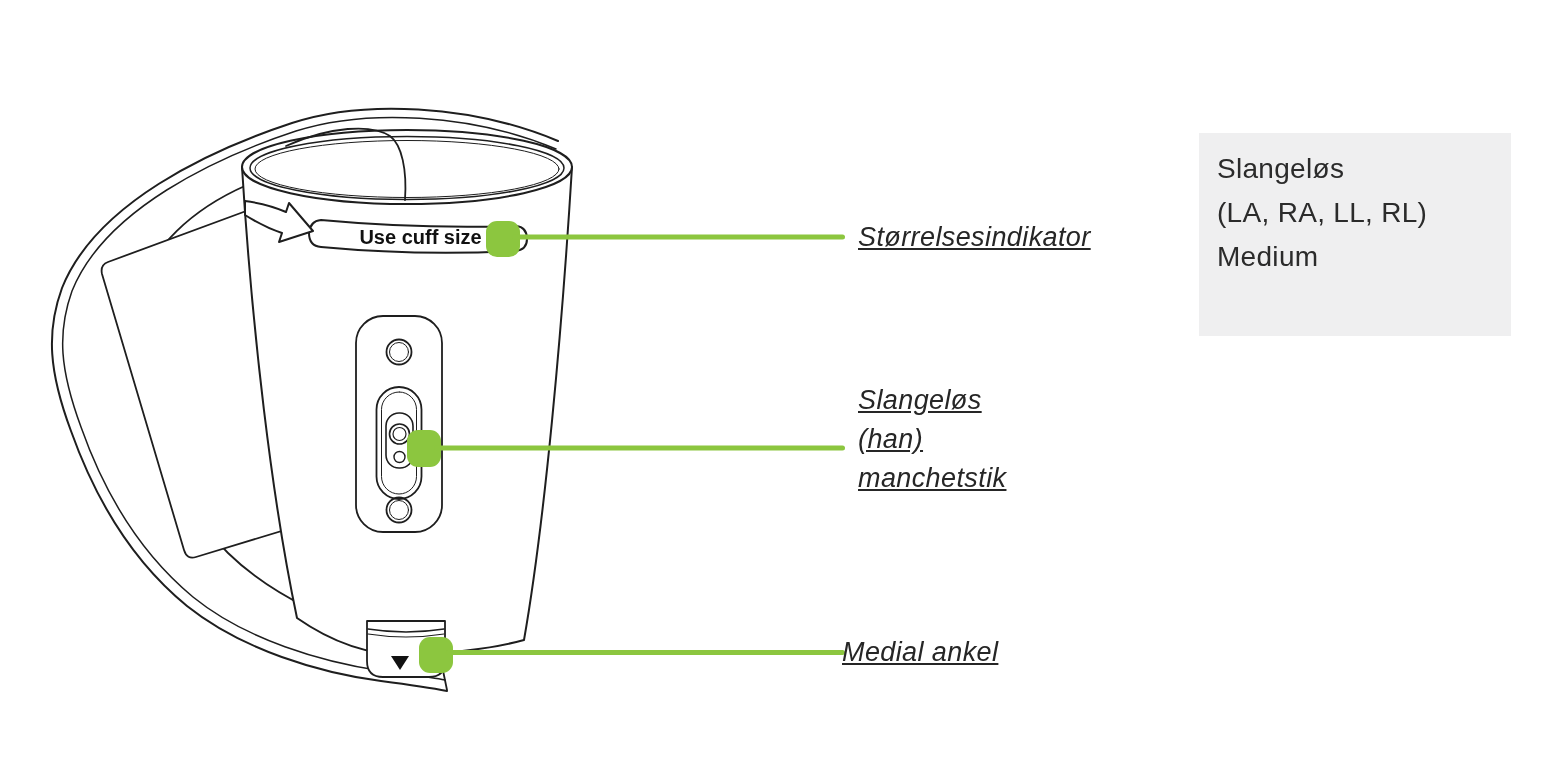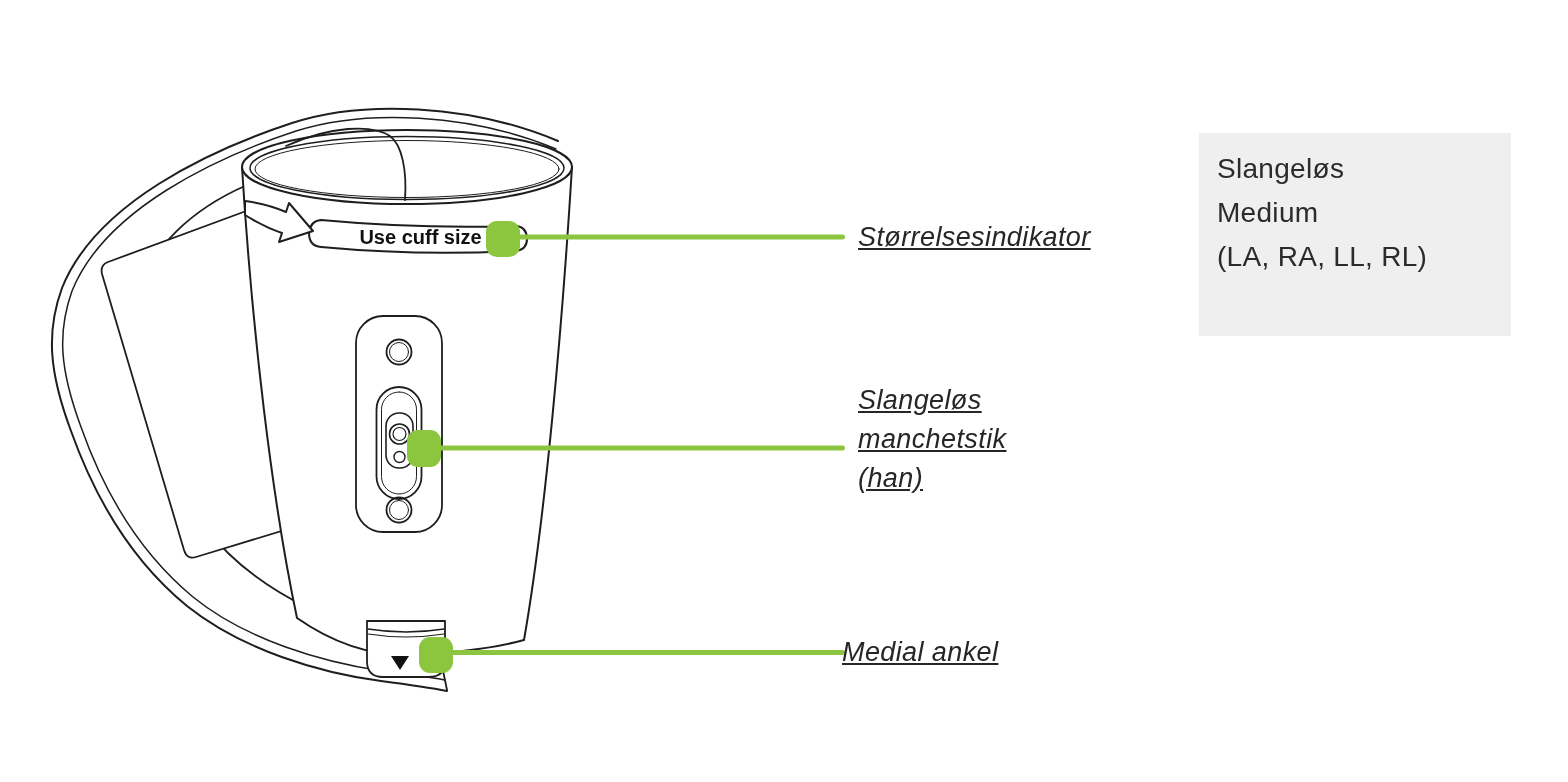--- a/index.html
+++ b/index.html
@@ -103,27 +103,27 @@
       <rect x="446" y="650" width="399" height="5" rx="2.5"></rect>
     </g>
   </svg>
 
   <div class="callout-label" style="left:858px;top:218px;">
     <span>Størrelsesindikator</span>
   </div>
 
   <div class="callout-label" style="left:858px;top:381px;">
     <span>Slangeløs</span>
+    <span>(han)</span>
     <span>manchetstik</span>
-    <span>(han)</span>
   </div>
 
   <div class="callout-label" style="left:842px;top:633px;">
     <span>Medial ankel</span>
   </div>
 
   <div class="info-box">
     <span>Slangeløs</span>
+    <span>(LA, RA, LL, RL)</span>
     <span>Medium</span>
-    <span>(LA, RA, LL, RL)</span>
   </div>
 
 </div>
 
 </body></html>

